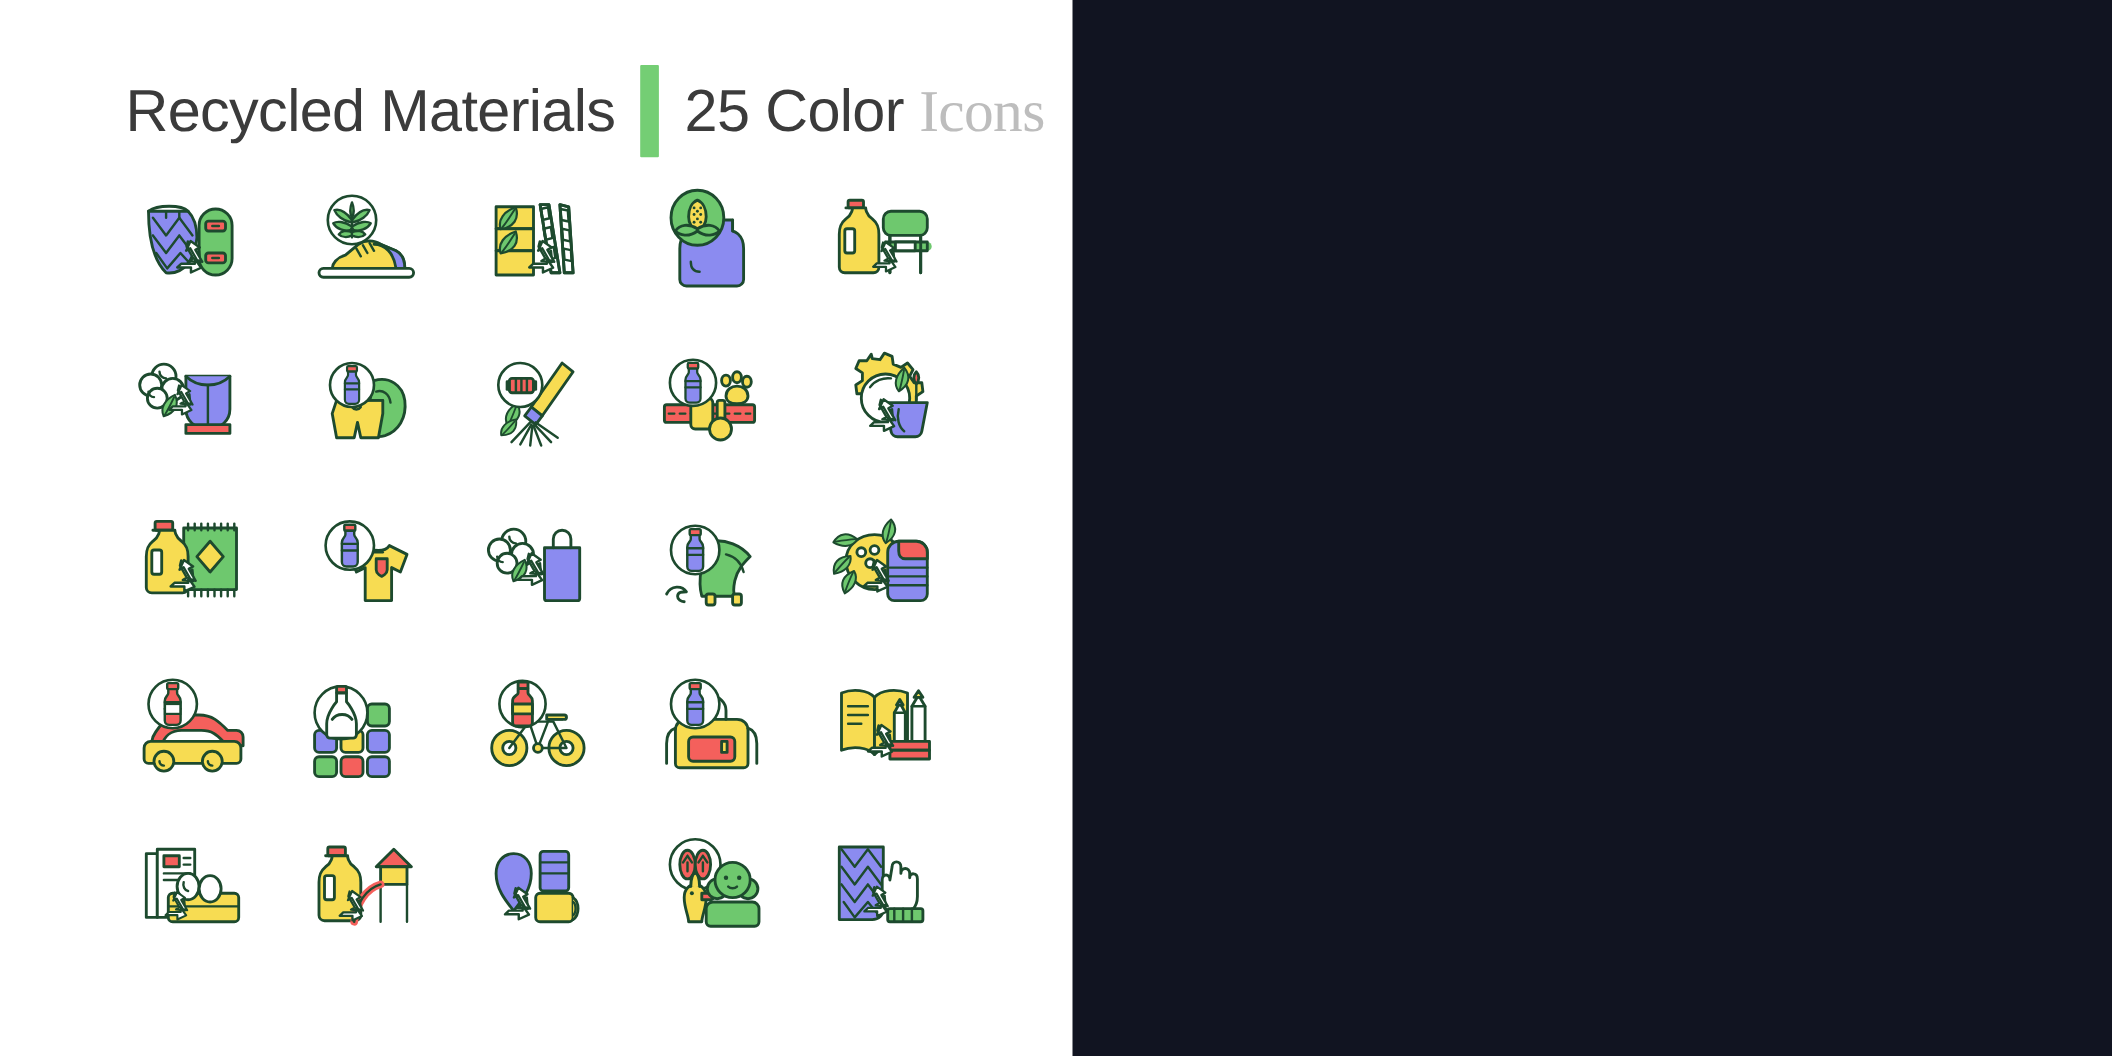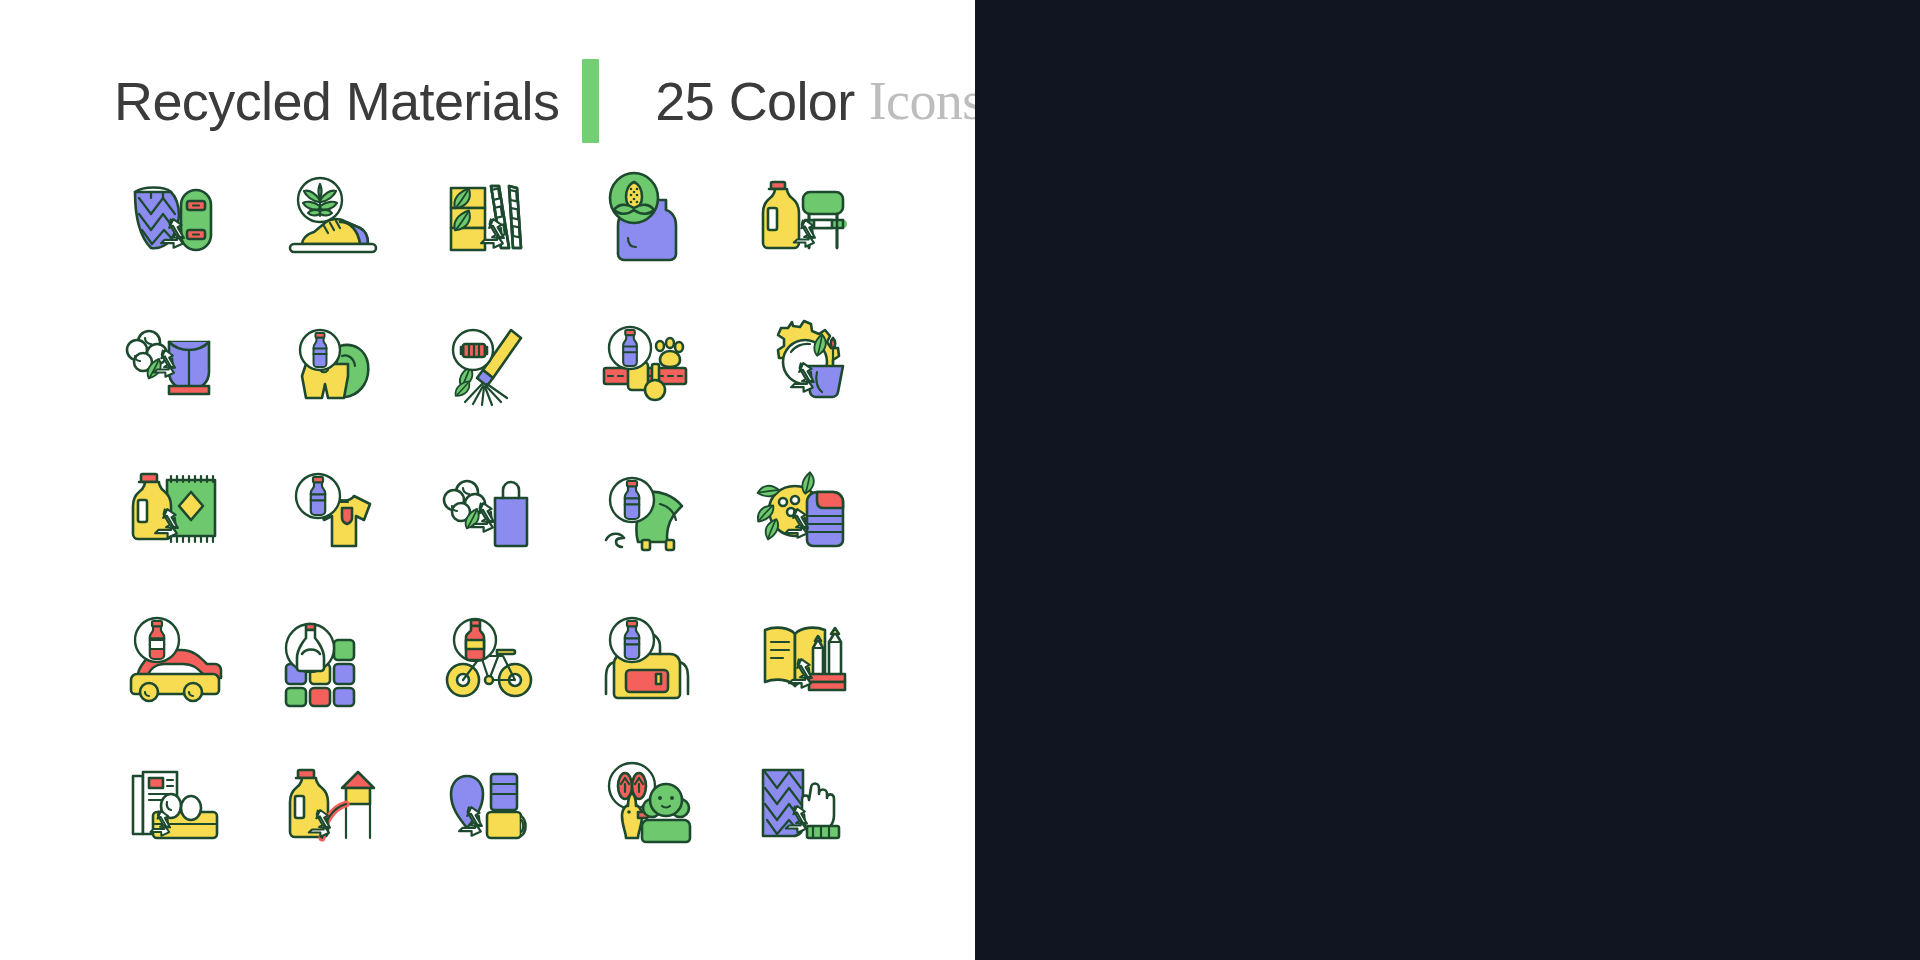--- a/index.html
+++ b/index.html
@@ -25,21 +25,21 @@
     font-size:54px;font-weight:400;color:#3b3b3b;
     letter-spacing:-0.6px;white-space:nowrap;
     font-family:"Liberation Sans","DejaVu Sans",sans-serif;
   }
   .title-bar{
     width:17px;height:84px;background:#74ce74;
     margin:0 23px;flex:none;border-radius:1px;
   }
   .title-count{
     font-size:54px;font-weight:400;color:#3b3b3b;
-    letter-spacing:-0.6px;white-space:nowrap;margin-left:33px;
+    letter-spacing:-0.6px;white-space:nowrap;
   }
   .title-sub{
     font-size:54px;font-weight:400;color:#bdbdbd;
     letter-spacing:-0.6px;white-space:nowrap;margin-left:14px;font-family:Liberation Serif, serif;
   }
 
   
   .grid{
     position:absolute;
     display:grid;

